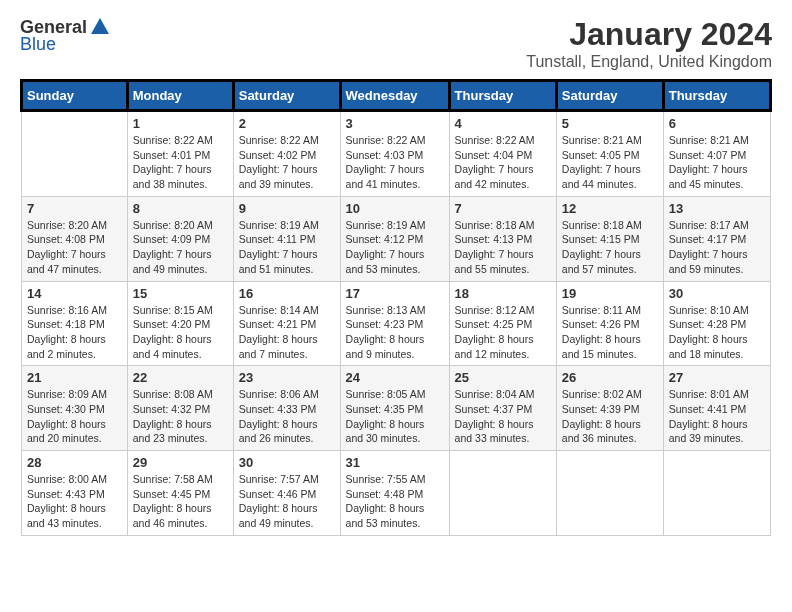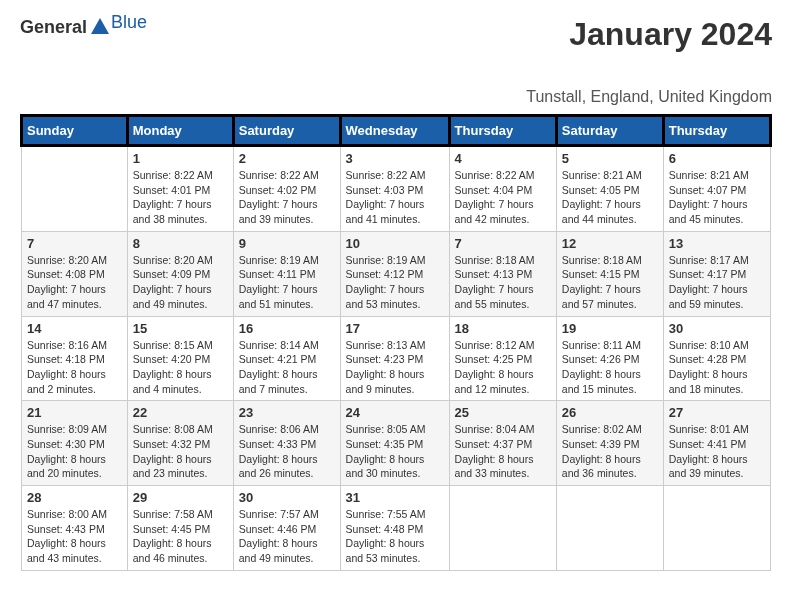--- a/index.html
+++ b/index.html
@@ -11,35 +11,34 @@
       padding: 16px 20px;
     }
     .header-area {
       display: flex;
       justify-content: space-between;
       align-items: flex-start;
       margin-bottom: 8px;
     }
     .logo {
       display: flex;
-      flex-direction: row;
+      flex-direction: column;
       align-items: flex-start;
     }
     .title-area {
       text-align: right;
     }
     .month-title {
       font-size: 32px;
       font-weight: bold;
       color: #333;
     }
     .location-title {
       font-size: 16px;
       color: #555;
-      margin-top: 35px;
     }
     .calendar {
       width: 100%;
       border-collapse: collapse;
       font-size: 11px;
     }
     .calendar thead tr th {
       background-color: #1a5fa8;
       color: #fff;
       padding: 6px 4px;

